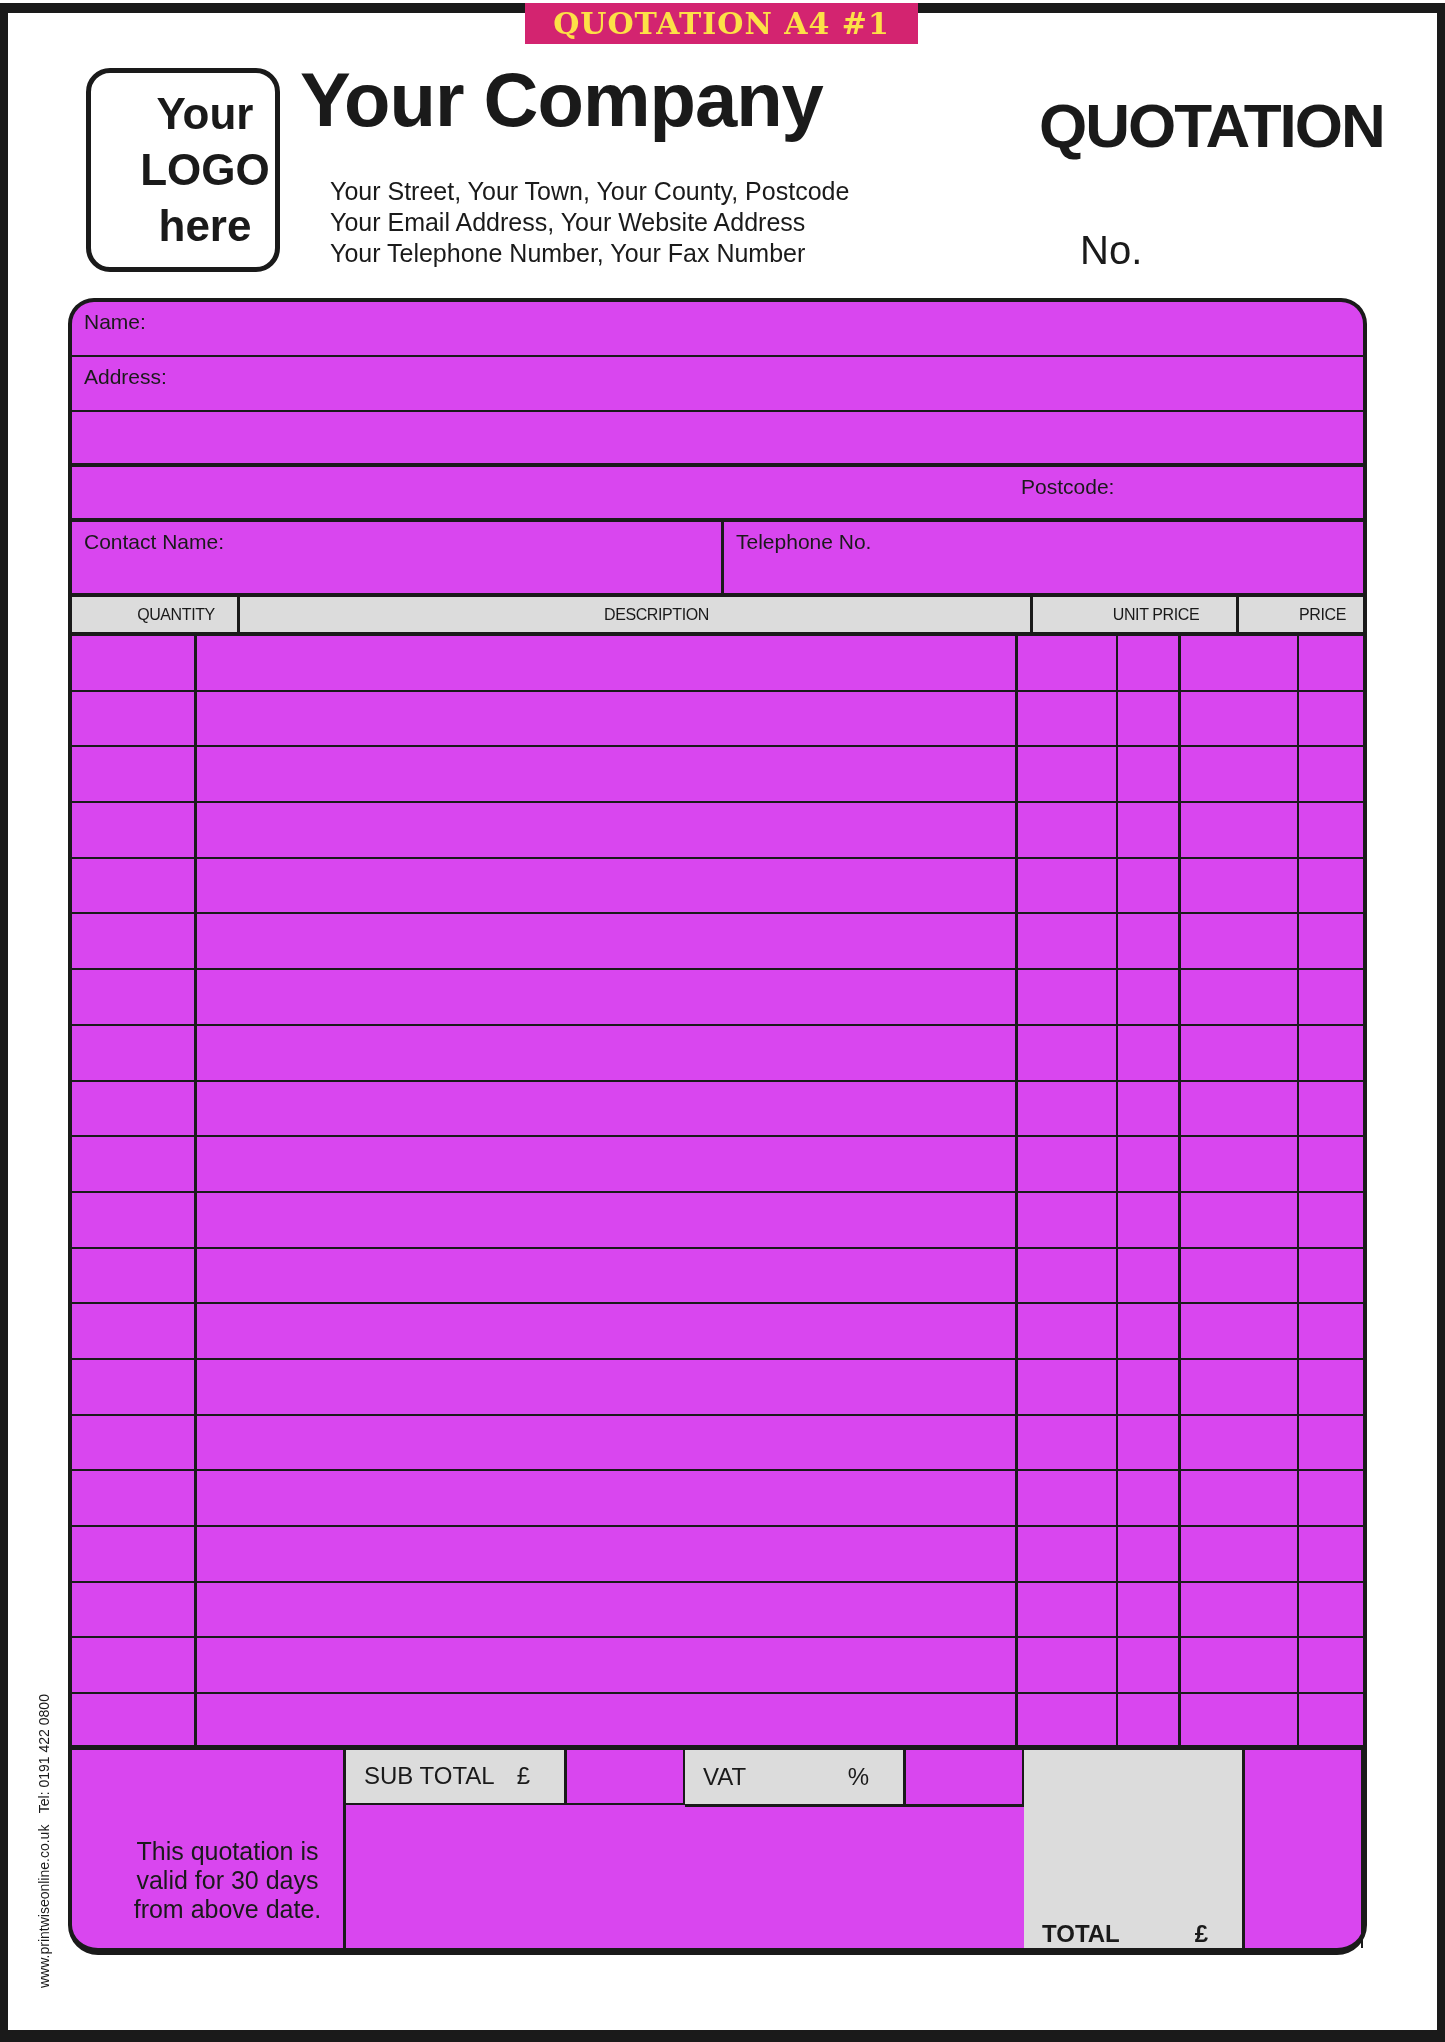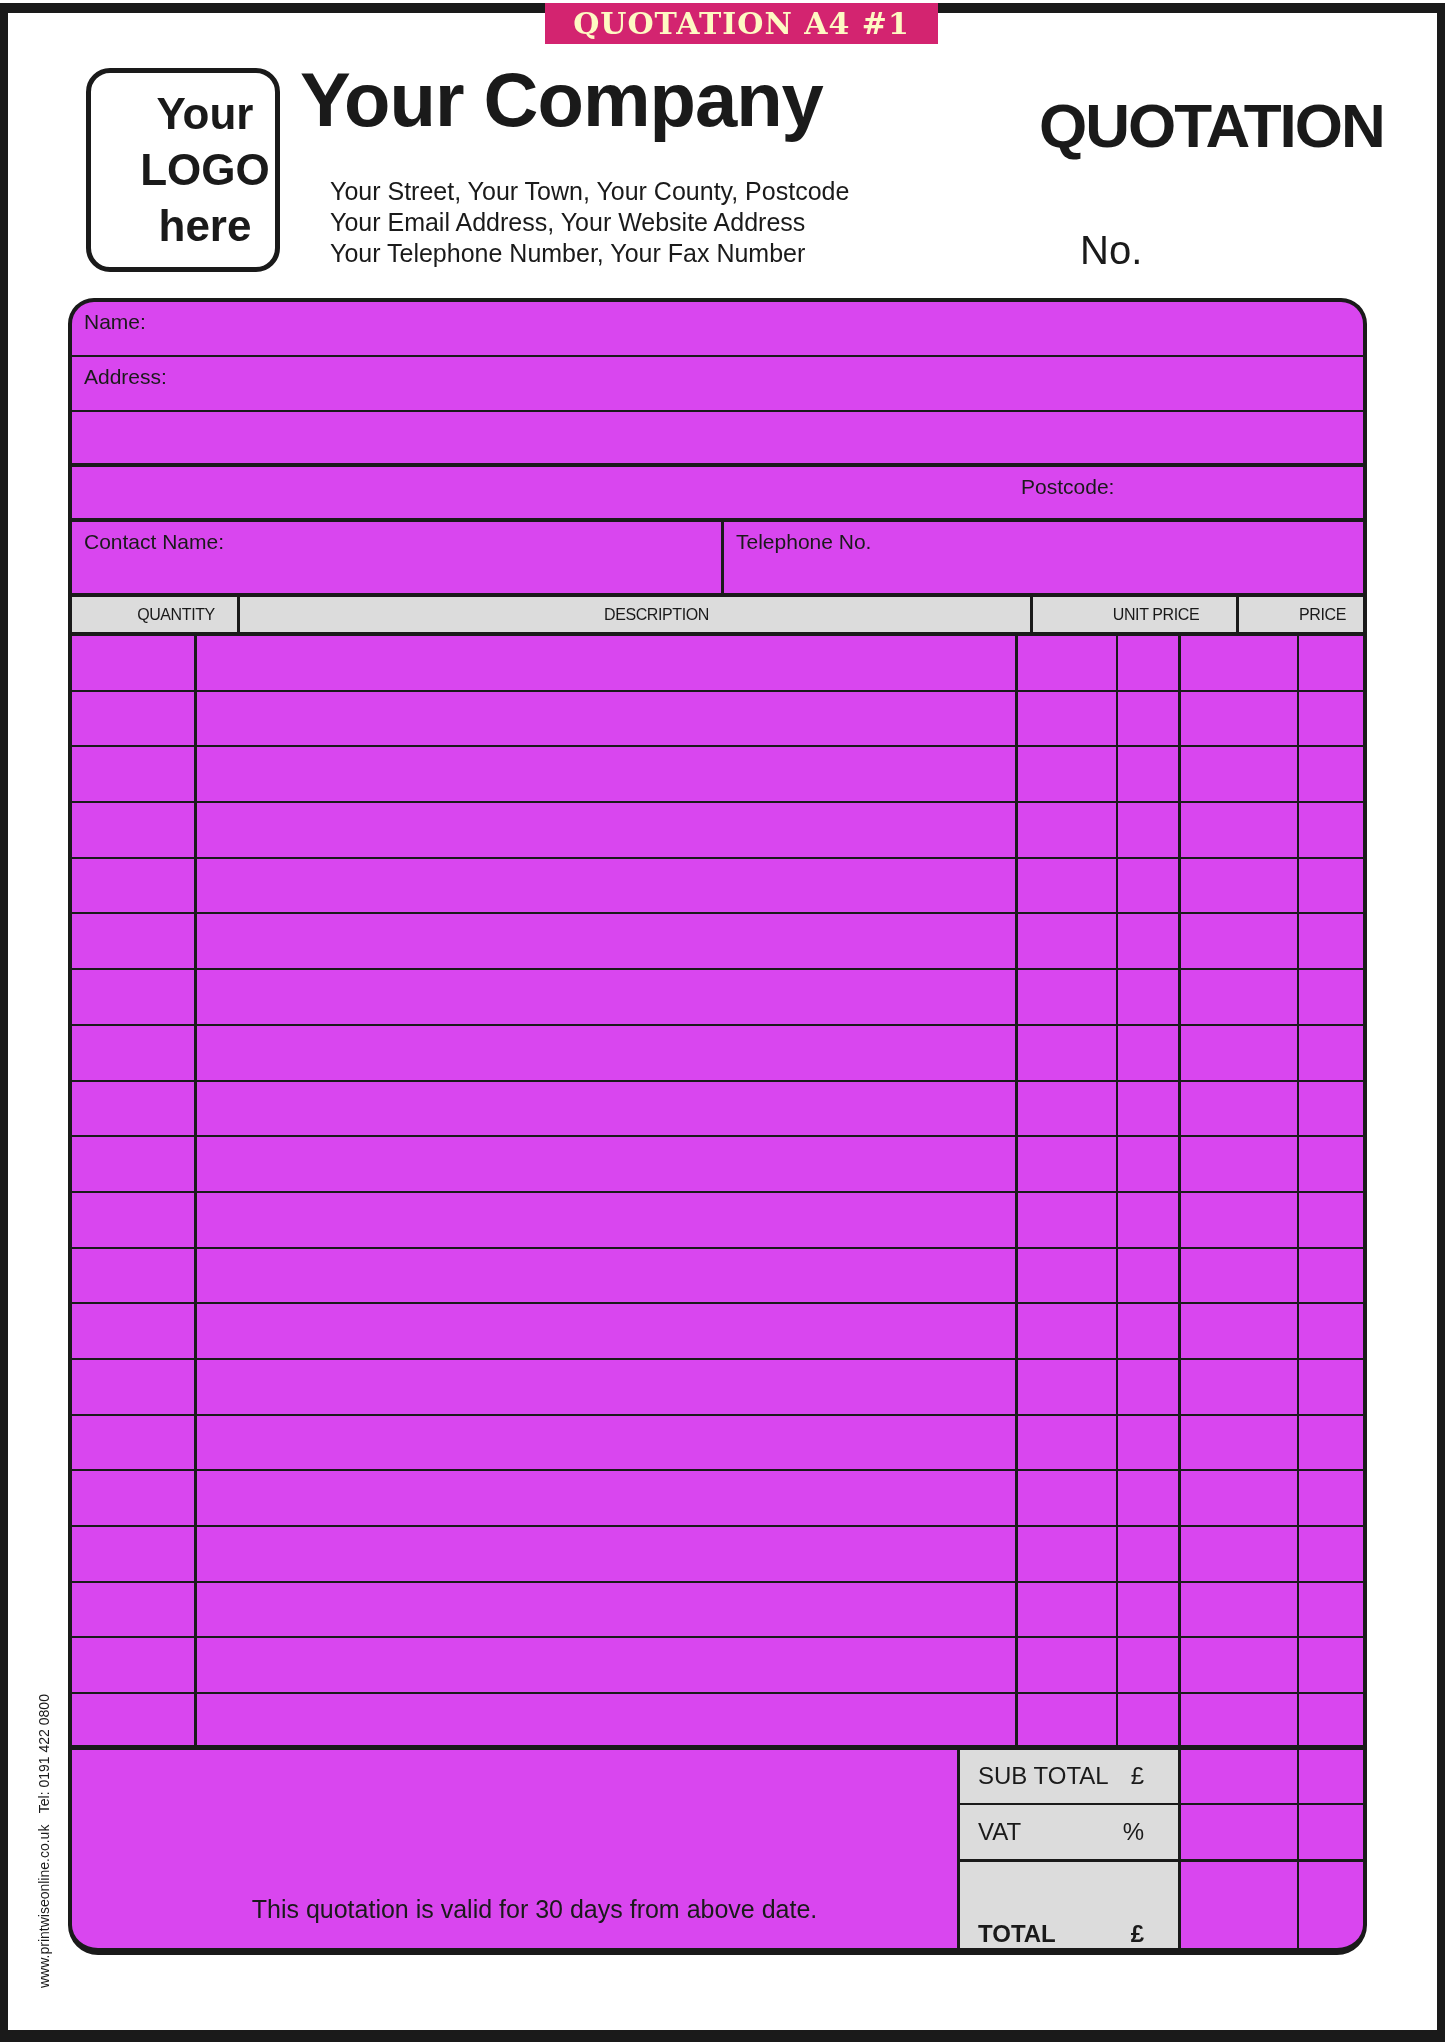--- a/index.html
+++ b/index.html
@@ -9,22 +9,22 @@
     font-family:"Liberation Sans",sans-serif;color:#1a1a1a;
   }
   
   .frame-top{position:absolute;left:0;top:3px;width:1445px;height:10px;background:#1a1a1a;}
   .frame-left{position:absolute;left:0;top:3px;width:8px;height:2039px;background:#1a1a1a;}
   .frame-right{position:absolute;left:1437px;top:3px;width:8px;height:2039px;background:#1a1a1a;}
   .frame-bottom{position:absolute;left:0;top:2030px;width:1445px;height:12px;background:#1a1a1a;}
 
   
   .banner{
-    position:absolute;left:545px;top:3px;width:393px;height:41px;
-    background:var(--accent);color:#fef9c3;
+    position:absolute;left:525px;top:3px;width:393px;height:41px;
+    background:var(--accent);color:#fde047;
     font-family:"DejaVu Serif",serif;font-weight:bold;font-size:30px;letter-spacing:1px;
     display:flex;align-items:center;justify-content:center;
   }
 
   
   .logo-box{
     position:absolute;left:86px;top:68px;width:194px;height:204px;
     border:5px solid #1a1a1a;border-radius:24px;background:#fff;
     display:flex;flex-direction:column;align-items:center;justify-content:center;
     font-weight:bold;font-size:44px;line-height:56px;text-align:center;padding-left:44px;
@@ -84,21 +84,21 @@
   .c-p1{width:118px;border-right-width:2px;}
   .c-p2{flex:1;border-right:none;}
 
   
   .bottom-section{flex:1;display:flex;}
   .note-cell{width:888px;border-right:3px solid #1a1a1a;position:relative;}
   .validity-note{
     position:absolute;left:0;bottom:24px;width:100%;
     text-align:center;padding-left:40px;font-size:25px;
   }
-  .totals-col{flex:1;display:flex;flex-direction:column;}
+  .totals-col{flex:1;display:flex;flex-direction:row;}
   .totals-row{display:flex;border-bottom:2px solid #1a1a1a;flex:none;}
   .tr-subtotal{height:55px;}
   .tr-vat{height:57px;border-bottom-width:3px;}
   .tr-total{flex:1;border-bottom:none;}
   .t-label{
     width:221px;background:var(--gray);border-right:3px solid #1a1a1a;
     display:flex;align-items:center;justify-content:space-between;
     padding:0 34px 0 18px;font-size:24px;
   }
   .tr-total .t-label{font-weight:bold;align-items:flex-end;}

